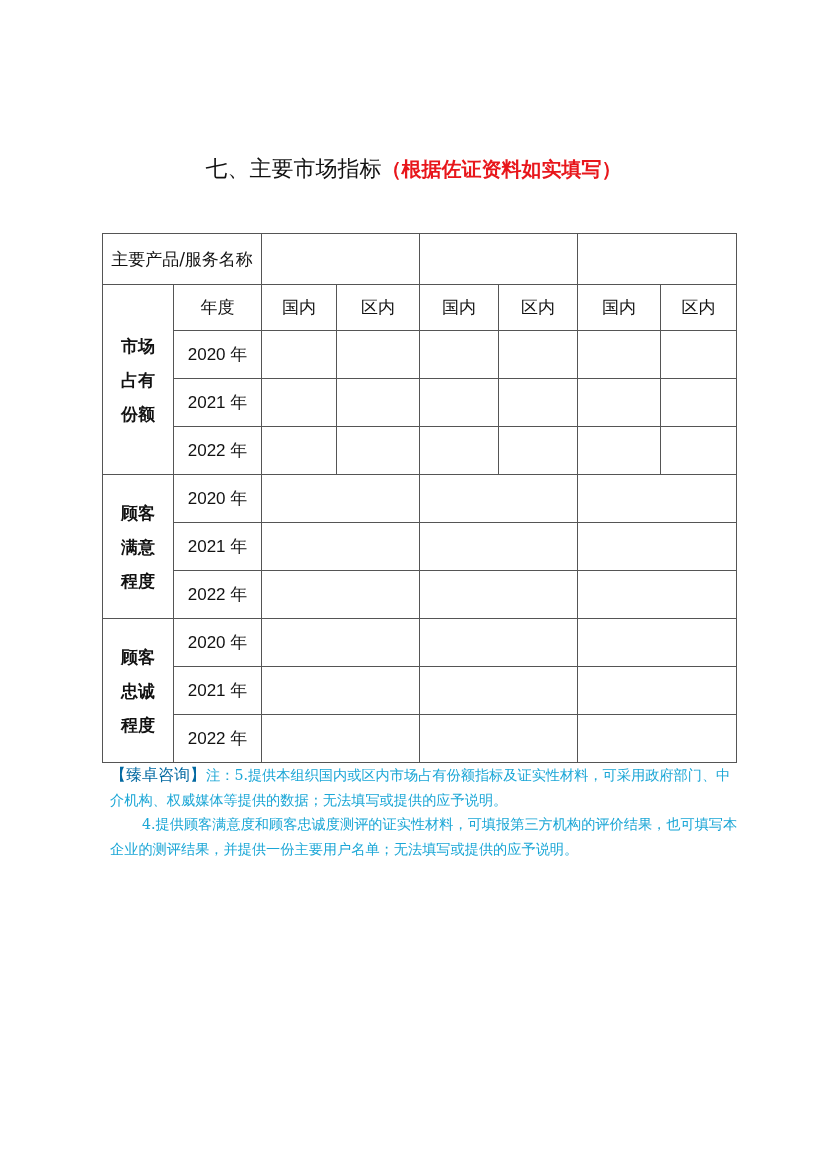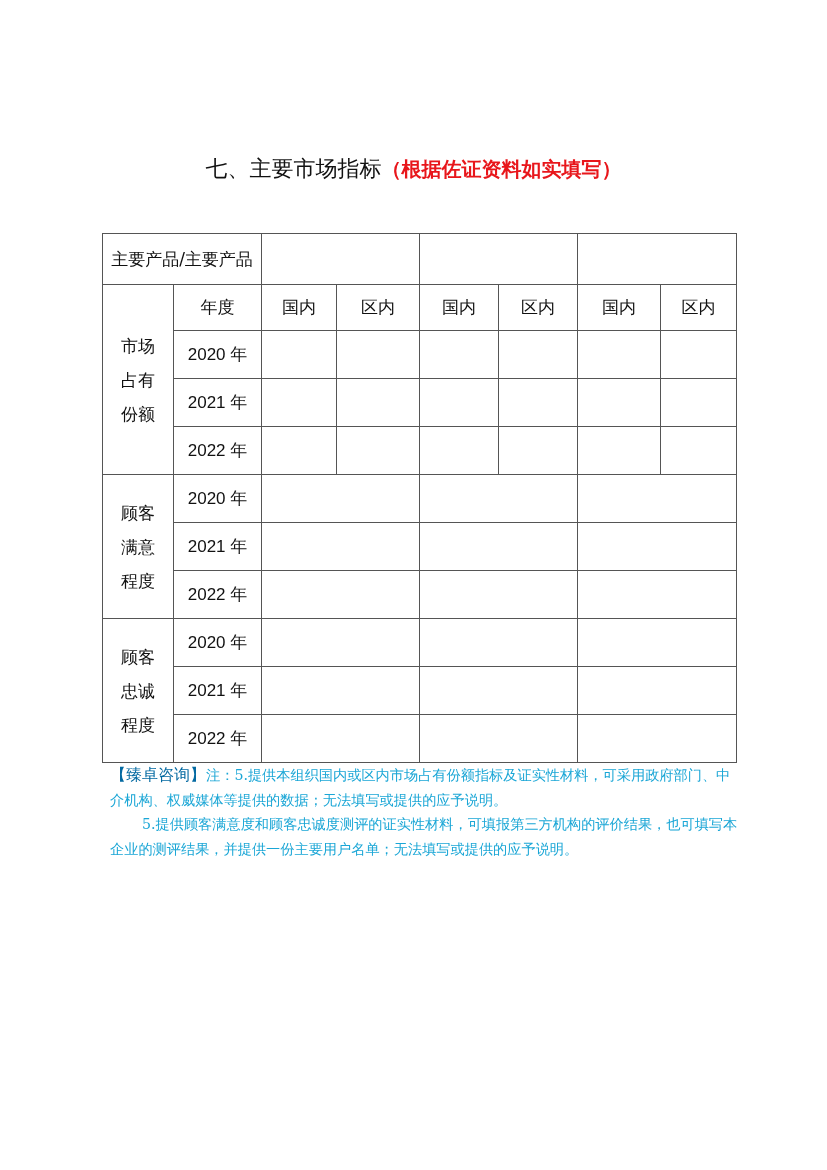--- a/index.html
+++ b/index.html
@@ -9,21 +9,21 @@
            font-size: 22px; line-height: 32px; white-space: nowrap; }
   .title .main { color: #111; }
   .title .note { color: #e8161b; font-weight: bold; font-size: 20px; }
 
   table.grid { position: absolute; left: 102px; top: 233px; border-collapse: collapse;
                table-layout: fixed; width: 634px; }
   table.grid td { border: 1px solid #555; padding: 0; text-align: center; vertical-align: middle;
                   font-size: 17px; color: #111; }
   .hdr-name { line-height: 22px; font-size: 17px; }
   .year { font-family: Liberation Sans, sans-serif; font-size: 14px; color: #222; }
-  .cat { font-size: 17px; line-height: 34px; }
+  .cat { font-size: 17px; line-height: 34px; font-weight: bold; }
   td.input { cursor: text; }
 
   .footnote { position: absolute; left: 110px; top: 763px; width: 630px;
               font-family: "DejaVu Serif", "Liberation Serif", serif; font-size: 14.2px;
               line-height: 24.5px; color: #1aa6d6; }
   .footnote .brand { color: #0369a1; font-size: 16px; }
   .footnote .p2 { text-indent: 32px; margin: 0; }
   .footnote p { margin: 0; }
 </style>
 </head>
@@ -39,21 +39,21 @@
       <col style="width:88px">
     <col style="width:75px">
       <col style="width:83px">
     <col style="width:79px">
       <col style="width:79px">
     <col style="width:83px">
       <col style="width:76px">
   </colgroup>
   <tbody>
       <tr style="height:51px">
-    <td colspan="2" class="hdr-name">主要产品/主要产品</td>
+    <td colspan="2" class="hdr-name">主要产品/服务名称</td>
     <td colspan="2" class="input"></td>
     <td colspan="2" class="input"></td>
     <td colspan="2" class="input"></td>
   </tr>
 
   <tr style="height:46px">
     <td rowspan="4" class="cat">
       <span>市场</span><br>
       <span>占有</span><br>
       <span>份额</span>
@@ -139,14 +139,14 @@
     <td class="year">2022 年</td>
     <td colspan="2" class="input"></td>
     <td colspan="2" class="input"></td>
     <td colspan="2" class="input"></td>
   </tr>
 </tbody>
   </table>
 
 <div class="footnote">
   <p><span class="brand">【臻卓咨询】</span><span>注：5.提供本组织国内或区内市场占有份额指标及证实性材料，可采用政府部门、中介机构、权威媒体等提供的数据；无法填写或提供的应予说明。</span></p>
-  <p class="p2">5.提供顾客满意度和顾客忠诚度测评的证实性材料，可填报第三方机构的评价结果，也可填写本企业的测评结果，并提供一份主要用户名单；无法填写或提供的应予说明。</p>
+  <p class="p2">4.提供顾客满意度和顾客忠诚度测评的证实性材料，可填报第三方机构的评价结果，也可填写本企业的测评结果，并提供一份主要用户名单；无法填写或提供的应予说明。</p>
 </div>
 
 </body></html>

